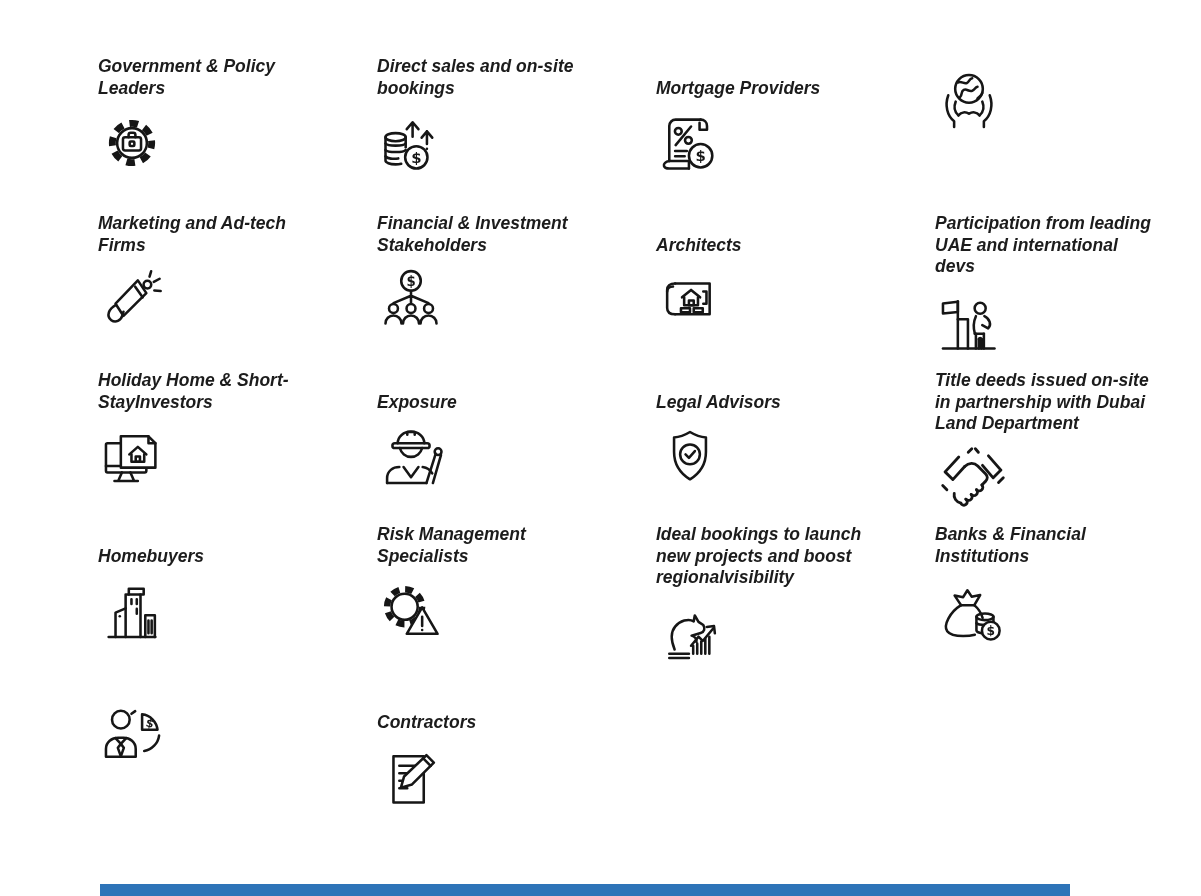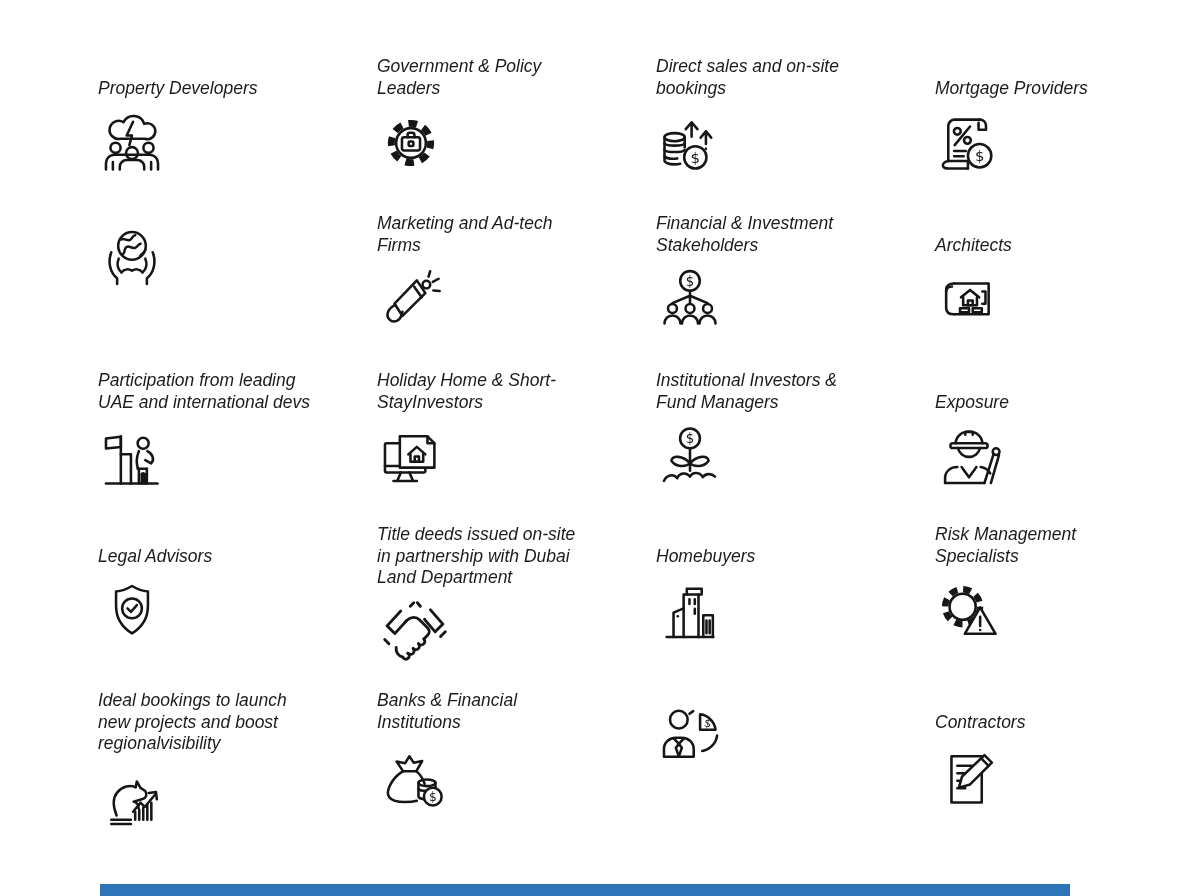--- a/index.html
+++ b/index.html
@@ -7,21 +7,21 @@
     width:1201px;height:896px;position:relative;overflow:hidden;
     background:#ffffff;
     font-family:"Liberation Sans","DejaVu Sans",sans-serif;
   }
   .grid{
     position:absolute;left:98px;top:56px;
     display:grid;
     grid-template-columns:279px 279px 279px 260px;
     grid-template-rows:157px 157px 154px 166px auto;
   }
-  .cell{display:flex;flex-direction:column;align-items:flex-start;}
+  .cell{display:flex;flex-direction:column;align-items:flex-start;font-weight:bold;}
   .label{
     font-style:italic;
     font-size:17.5px;line-height:21.5px;color:#1c1c1c;
     max-width:216px;min-height:43px;
     display:flex;align-items:flex-end;
   }
   svg.icon{
     width:68px;height:68px;margin-top:10px;display:block;
     fill:none;stroke:#161616;stroke-width:2.4;
     stroke-linecap:round;stroke-linejoin:round;
@@ -241,26 +241,20 @@
     <rect x="15.5" y="12.5" width="28.5" height="43.5"></rect>
     <path d="M21 21.5 h17.5 M21 28.5 h17.5 M21 35.5 h12 M21 42.5 h7.5"></path>
     <path d="M46.5 11.5 l7 7 L33 39 l-10.5 3 3-10.5 z" fill="#ffffff"></path>
     <path d="M43.5 14.5 l7 7"></path>
   </symbol>
 </svg>
 
 <div class="grid">
 
   <div class="cell">
-    <div class="label">Property Developers</div>
-    <svg class="icon" viewBox="0 0 64 64">
-        <use href="#s-team"></use>
-      </svg>
-  </div>
-  <div class="cell">
     <div class="label">Government &amp; Policy Leaders</div>
     <svg class="icon" viewBox="0 0 64 64">
         <use href="#s-gear"></use>
       </svg>
   </div>
   <div class="cell">
     <div class="label">Direct sales and on-site bookings</div>
     <svg class="icon" viewBox="0 0 64 64">
         <use href="#s-coins"></use>
       </svg>
@@ -299,26 +293,20 @@
   <div class="cell">
     <div class="label">Participation from leading UAE and international devs</div>
     <svg class="icon" viewBox="0 0 64 64">
         <use href="#s-flag"></use>
       </svg>
   </div>
   <div class="cell">
     <div class="label">Holiday Home &amp; Short-StayInvestors</div>
     <svg class="icon" viewBox="0 0 64 64">
         <use href="#s-monitor"></use>
-      </svg>
-  </div>
-  <div class="cell">
-    <div class="label">Institutional Investors &amp; Fund Managers</div>
-    <svg class="icon" viewBox="0 0 64 64">
-        <use href="#s-plant"></use>
       </svg>
   </div>
   <div class="cell">
     <div class="label">Exposure</div>
     <svg class="icon" viewBox="0 0 64 64">
         <use href="#s-engineer"></use>
       </svg>
   </div>
 
   <div class="cell">

